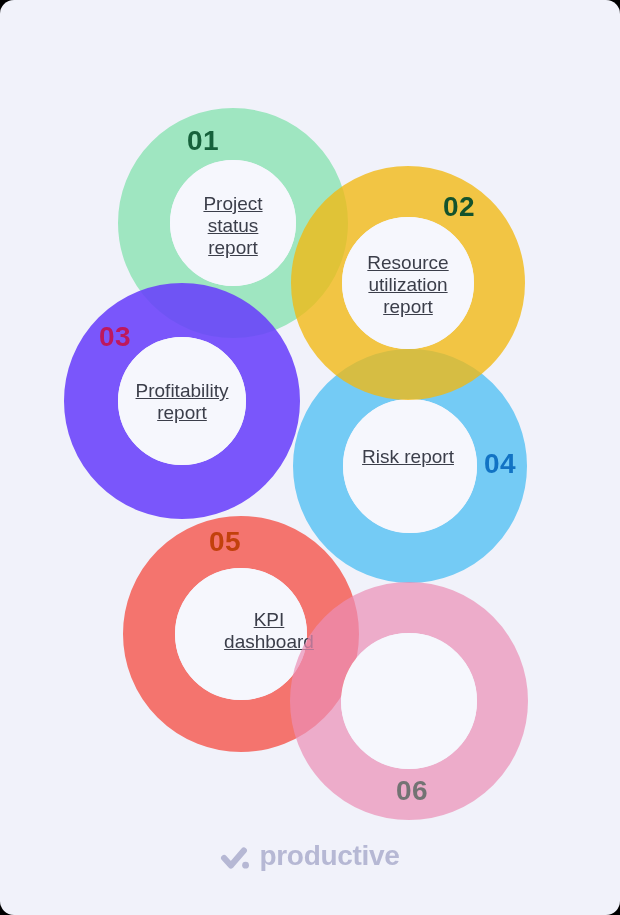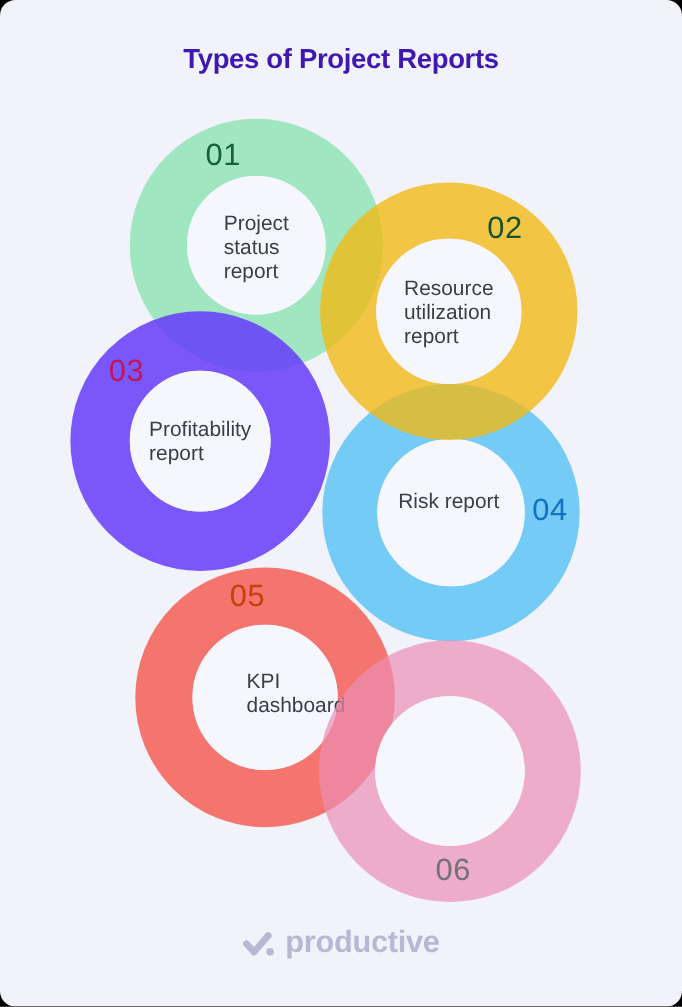--- a/index.html
+++ b/index.html
@@ -40,33 +40,34 @@
     position: absolute;
     left: 50%;
     top: 50%;
     transform: translate(-50%, -50%);
     border-radius: 50%;
   }
   .num {
     position: absolute;
     transform: translate(-50%, -50%);
     font-size: 28px;
-    font-weight: 400;
+    font-weight: 700;
     letter-spacing: 0.5px;
     z-index: 12;
   }
   .label {
     position: absolute;
     transform: translate(-50%, -50%);
     font-size: 19px;
     line-height: 22px;
-    text-align: left;
+    text-align: center;
     white-space: pre-line;
     color: var(--label-color, #3b3e4a);
     z-index: 12;
+    text-decoration: underline;
   }
   .footer {
     position: absolute;
     left: 0;
     top: 840px;
     width: 100%;
     display: flex;
     align-items: center;
     justify-content: center;
     gap: 9px;
@@ -99,21 +100,20 @@
   #d5 .hole { width: 132px; height: 132px; }
   #d6 { left: 290px; top: 582px; width: 238px; height: 238px; z-index: 6; }
   #d6 .ring { border-width: 51px; }
   #d6 .hole { width: 136px; height: 136px; }
 </style>
 </head>
 <body>
 
 <div class="canvas" style="background-color: rgb(241, 242, 250); --label-color: #3b3e4a;">
 
-  <h1 class="title" style="color: rgb(62, 24, 176);">Types of Project Reports</h1>
 
   <div class="donut" id="d1">
     <div class="ring" style="border-color: rgb(159, 230, 193);"></div>
     <div class="hole" style="background-color: rgb(246, 247, 253);"></div>
     <div class="num" style="left: 85px; top: 33px; color: rgb(22, 97, 59);">01</div>
     <div class="label" style="left:115px; top:118px;">Project
 status
 report</div>
   </div>
 

